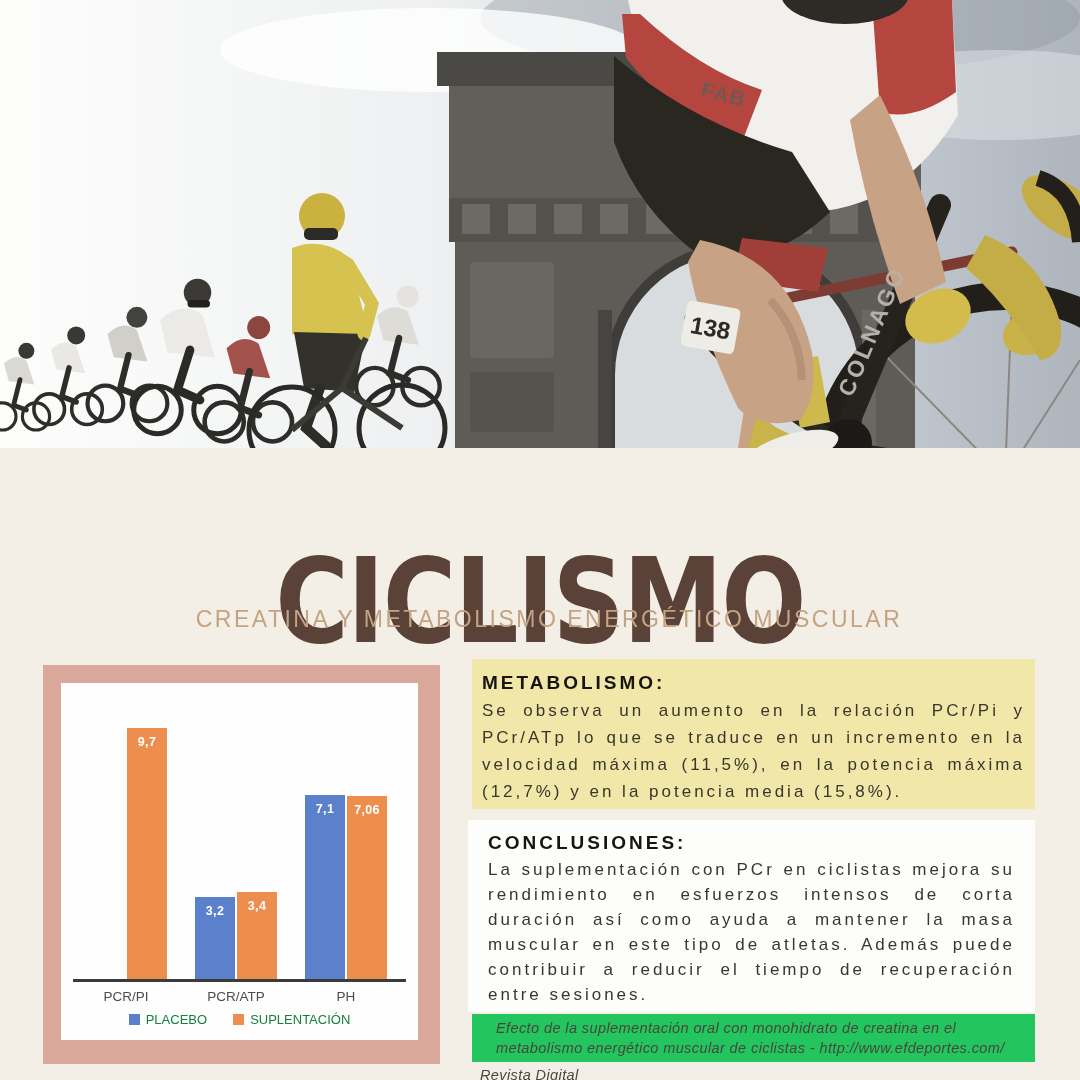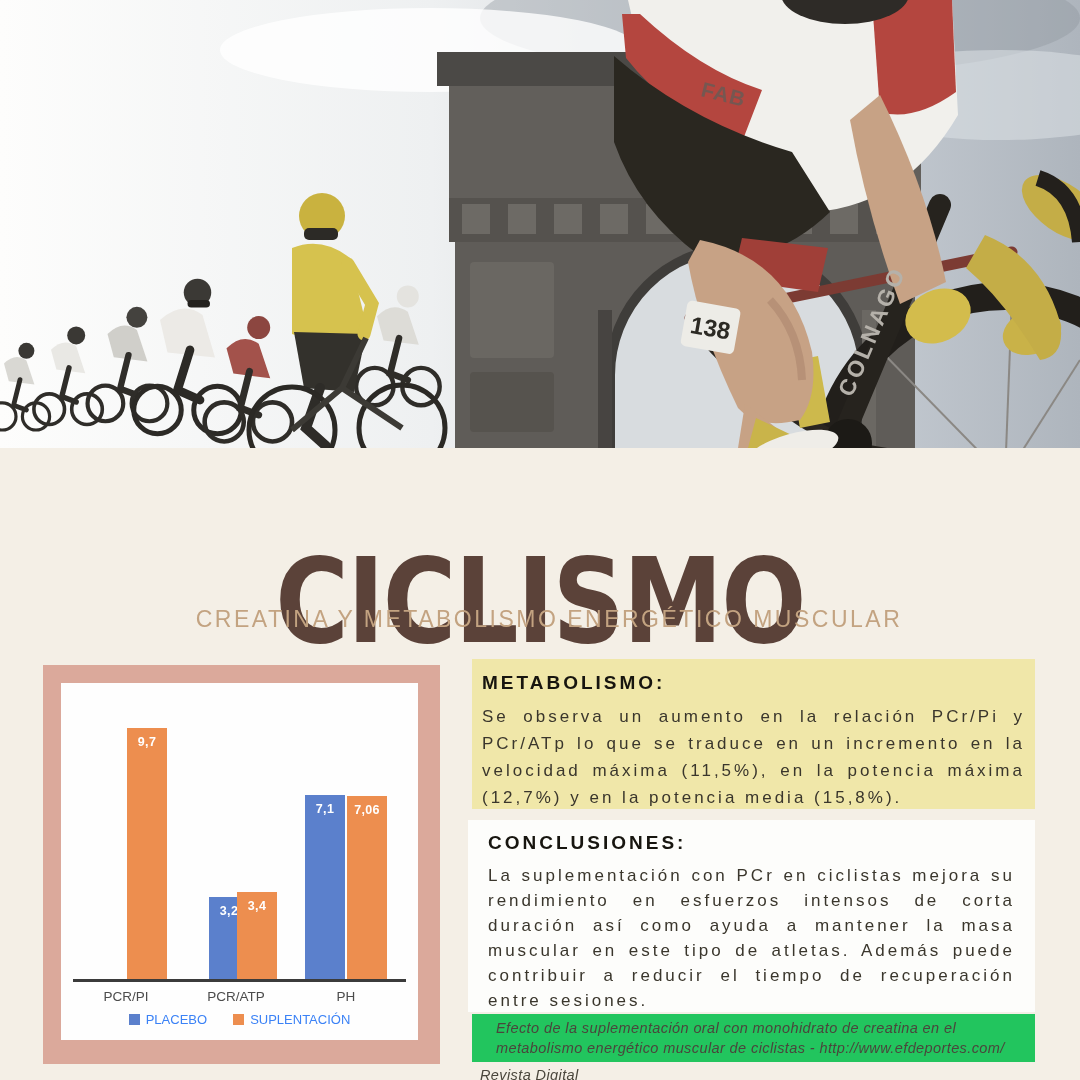--- a/index.html
+++ b/index.html
@@ -27,33 +27,33 @@
   
   .chart-frame { position:absolute; left:43px; top:665px; width:397px; height:399px; background:#dba99b; }
   .chart-white { position:absolute; left:18px; top:18px; width:357px; height:357px; background:#fefefe; }
   .bars-area   { position:absolute; left:0; top:0; width:357px; height:297px; }
   .bar         { position:absolute; bottom:0; width:40px; }
   .bar-label   { position:absolute; top:7px; left:0; width:100%; text-align:center;
                  color:#ffffff; font-size:12.5px; font-weight:bold; letter-spacing:.3px; }
   .axis-line   { position:absolute; left:12px; top:296px; width:333px; height:3px; background:#3b3b3b; }
   .cat-label   { position:absolute; top:306px; width:82px; text-align:center; font-size:13.5px; color:#4c4c4c; }
   .legend      { position:absolute; top:329px; left:0; width:100%; display:flex; justify-content:center; gap:26px; }
-  .legend-item { display:flex; align-items:center; gap:6px; font-size:13px; color:#3b82f6; }
+  .legend-item { display:flex; align-items:center; gap:6px; font-size:13px; color:#15803d; }
   .swatch      { width:11px; height:11px; display:inline-block; }
 
   
   .box-results {
     position:absolute; left:472px; top:659px; width:563px; height:150px;
     background:#f0e7a9; padding:13px 10px; box-sizing:border-box;
   }
   .sec-heading {
     margin:0; font-size:19px; font-weight:bold; letter-spacing:3px; color:#17150f;
   }
   .sec-body {
-    margin:9px 0 0 0; font-size:17px; letter-spacing:3px; line-height:27px;
+    margin:3px 0 0 0; font-size:17px; letter-spacing:3px; line-height:27px;
     text-align:justify; color:#3a362c;
   }
   .box-conclusions {
     position:absolute; left:468px; top:820px; width:567px; height:192px;
     background:#fdfdfb; padding:12px 20px; box-sizing:border-box;
   }
   .box-conclusions .sec-body { line-height:25px; }
 
   .citation {
     position:absolute; left:472px; top:1014px; width:563px;
@@ -213,21 +213,21 @@
 
   <h1 class="title">CICLISMO</h1>
   <div class="subtitle">CREATINA Y METABOLISMO ENERGÉTICO MUSCULAR</div>
 
   <div class="chart-frame">
     <div class="chart-white">
       <div class="bars-area">
           <div class="bar" style="left: 66px; height: 252px; background: rgb(237, 142, 79);">
             <span class="bar-label">9,7</span>
           </div>
-          <div class="bar" style="left: 134px; height: 83px; background: rgb(91, 128, 204); margin-left: 14px;">
+          <div class="bar" style="left: 134px; height: 83px; background: rgb(91, 128, 204);">
             <span class="bar-label">3,2</span>
           </div>
           <div class="bar" style="left: 176px; height: 88px; background: rgb(237, 142, 79);">
             <span class="bar-label">3,4</span>
           </div>
           <div class="bar" style="left: 244px; height: 185px; background: rgb(91, 128, 204);">
             <span class="bar-label">7,1</span>
           </div>
           <div class="bar" style="left: 286px; height: 184px; background: rgb(237, 142, 79);">
             <span class="bar-label">7,06</span>

